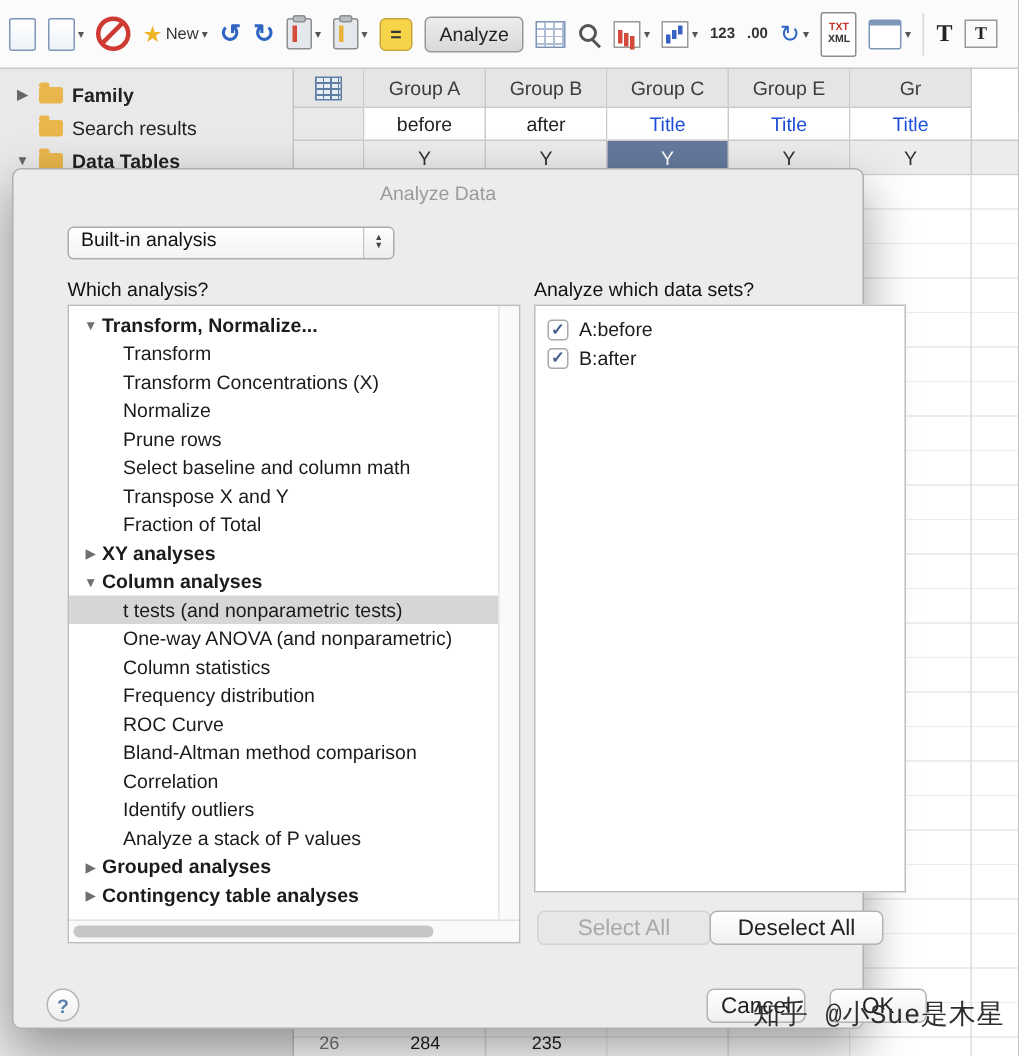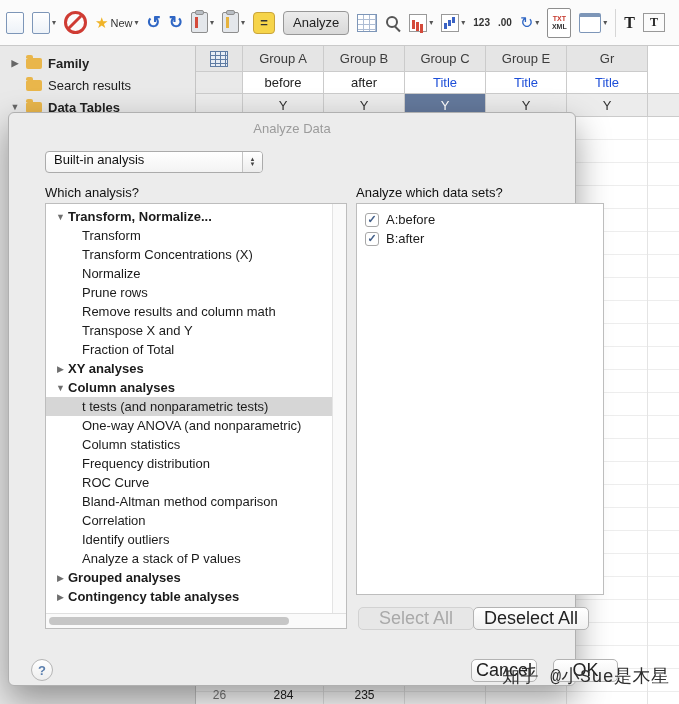--- a/index.html
+++ b/index.html
@@ -104,21 +104,21 @@
   .sel{background:#d6d6d6;}
   .vtrack{position:absolute;top:0;right:0;bottom:14px;width:13px;background:#fafafa;border-left:1px solid #e4e4e4;}
   .htrack{position:absolute;left:0;right:0;bottom:0;height:14px;background:#fafafa;border-top:1px solid #e0e0e0;}
   .hthumb{position:absolute;left:3px;top:3px;width:240px;height:8px;border-radius:4px;background:#c6c6c6;}
   .listR{position:absolute;left:347px;top:90px;width:248px;height:392px;background:#fff;
          border:1px solid #bdbdbd;box-sizing:border-box;padding-top:6px;}
   .drow{height:19px;display:flex;align-items:center;gap:7px;padding-left:8px;font-size:13px;color:#1b1b1b;}
   .cb{width:14px;height:14px;border:1px solid #a8a8a8;border-radius:3px;background:#fff;display:flex;
       align-items:center;justify-content:center;font-size:11px;color:#44608a;font-weight:bold;box-sizing:border-box;flex:none;}
   .btn{position:absolute;height:23px;background:linear-gradient(#ffffff,#f0f0f0);border:1px solid #b3b3b3;
-       border-radius:5px;font-size:18px;color:#222;display:flex;align-items:center;justify-content:center;box-sizing:border-box;}
+       border-radius:5px;font-size:15px;color:#222;display:flex;align-items:center;justify-content:center;box-sizing:border-box;}
   .btn-select{left:349px;top:494px;width:116px;background:#e7e7e7;border-color:#d2d2d2;color:#a9a9a9;}
   .btn-deselect{left:464px;top:494px;width:116px;}
   .btn-cancel{left:462px;top:546px;width:66px;}
   .btn-ok{left:544px;top:546px;width:65px;}
   .help{position:absolute;left:22px;top:546px;width:22px;height:22px;border-radius:50%;
         background:linear-gradient(#fff,#eee);border:1px solid #b5b5b5;display:flex;align-items:center;
         justify-content:center;font-size:13px;font-weight:bold;color:#5b7fae;box-sizing:border-box;}
 
   .watermark{position:absolute;left:502px;top:664px;z-index:20;font-size:18px;color:#2e2e2e;
              letter-spacing:.5px;white-space:nowrap;font-family:Liberation Mono, monospace;}
@@ -265,21 +265,21 @@
         <div class="trow lvl1">
             <span class="tlabel">Transform Concentrations (X)</span>
           </div>
         <div class="trow lvl1">
             <span class="tlabel">Normalize</span>
           </div>
         <div class="trow lvl1">
             <span class="tlabel">Prune rows</span>
           </div>
         <div class="trow lvl1">
-            <span class="tlabel">Remove results and column math</span>
+            <span class="tlabel">Select baseline and column math</span>
           </div>
         <div class="trow lvl1">
             <span class="tlabel">Transpose X and Y</span>
           </div>
         <div class="trow lvl1">
             <span class="tlabel">Fraction of Total</span>
           </div>
         <div class="trow lvl0">
             <span class="tri">▶</span>
             <span class="tlabel">XY analyses</span>

